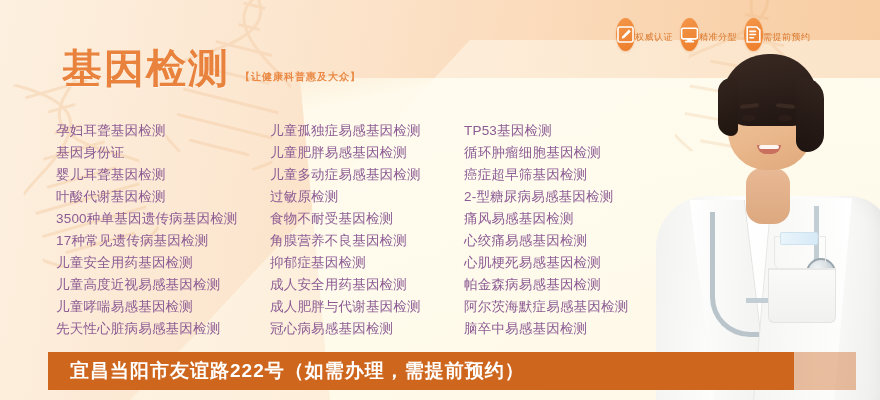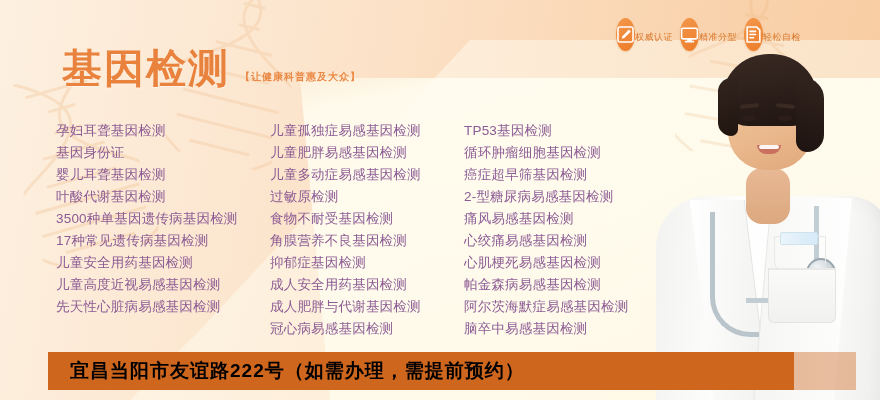--- a/index.html
+++ b/index.html
@@ -129,21 +129,21 @@
     top: 352px;
     width: 746px;
     height: 38px;
     background: #ce661e;
     display: flex;
     align-items: center;
     box-sizing: border-box;
     padding-left: 22px;
   }
   .addr-text {
-    color: #000000;
+    color: #ffffff;
     font-size: 19px;
     font-weight: bold;
     letter-spacing: 1px;
     white-space: nowrap;
   }
 
   
   .doctor {
     position: absolute;
     right: 0;
@@ -409,36 +409,37 @@
 
     <div class="badge">
       <div class="badge-circle">
         <svg width="19" height="19" viewBox="0 0 24 24">
           <path d="M4 2.5 h12 l4 4 v15 h-16 z" fill="none" stroke="#ffffff" stroke-width="2"></path>
           <line x1="7.5" y1="8" x2="14.5" y2="8" stroke="#ffffff" stroke-width="2" stroke-linecap="round"></line>
           <line x1="7.5" y1="12" x2="14.5" y2="12" stroke="#ffffff" stroke-width="2" stroke-linecap="round"></line>
           <line x1="7.5" y1="16" x2="12" y2="16" stroke="#ffffff" stroke-width="2" stroke-linecap="round"></line>
         </svg>
       </div>
-      <div class="badge-label">轻松自检</div>
+      <div class="badge-label">需提前预约</div>
     </div>
 
   </div>
 
   <div class="lists">
 
     <div class="col c1">
       <div class="item">孕妇耳聋基因检测</div>
       <div class="item">基因身份证</div>
       <div class="item">婴儿耳聋基因检测</div>
       <div class="item">叶酸代谢基因检测</div>
       <div class="item">3500种单基因遗传病基因检测</div>
       <div class="item">17种常见遗传病基因检测</div>
       <div class="item">儿童安全用药基因检测</div>
       <div class="item">儿童高度近视易感基因检测</div>
+      <div class="item">儿童哮喘易感基因检测</div>
       <div class="item">先天性心脏病易感基因检测</div>
     </div>
 
     <div class="col c2">
       <div class="item">儿童孤独症易感基因检测</div>
       <div class="item">儿童肥胖易感基因检测</div>
       <div class="item">儿童多动症易感基因检测</div>
       <div class="item">过敏原检测</div>
       <div class="item">食物不耐受基因检测</div>
       <div class="item">角膜营养不良基因检测</div>

